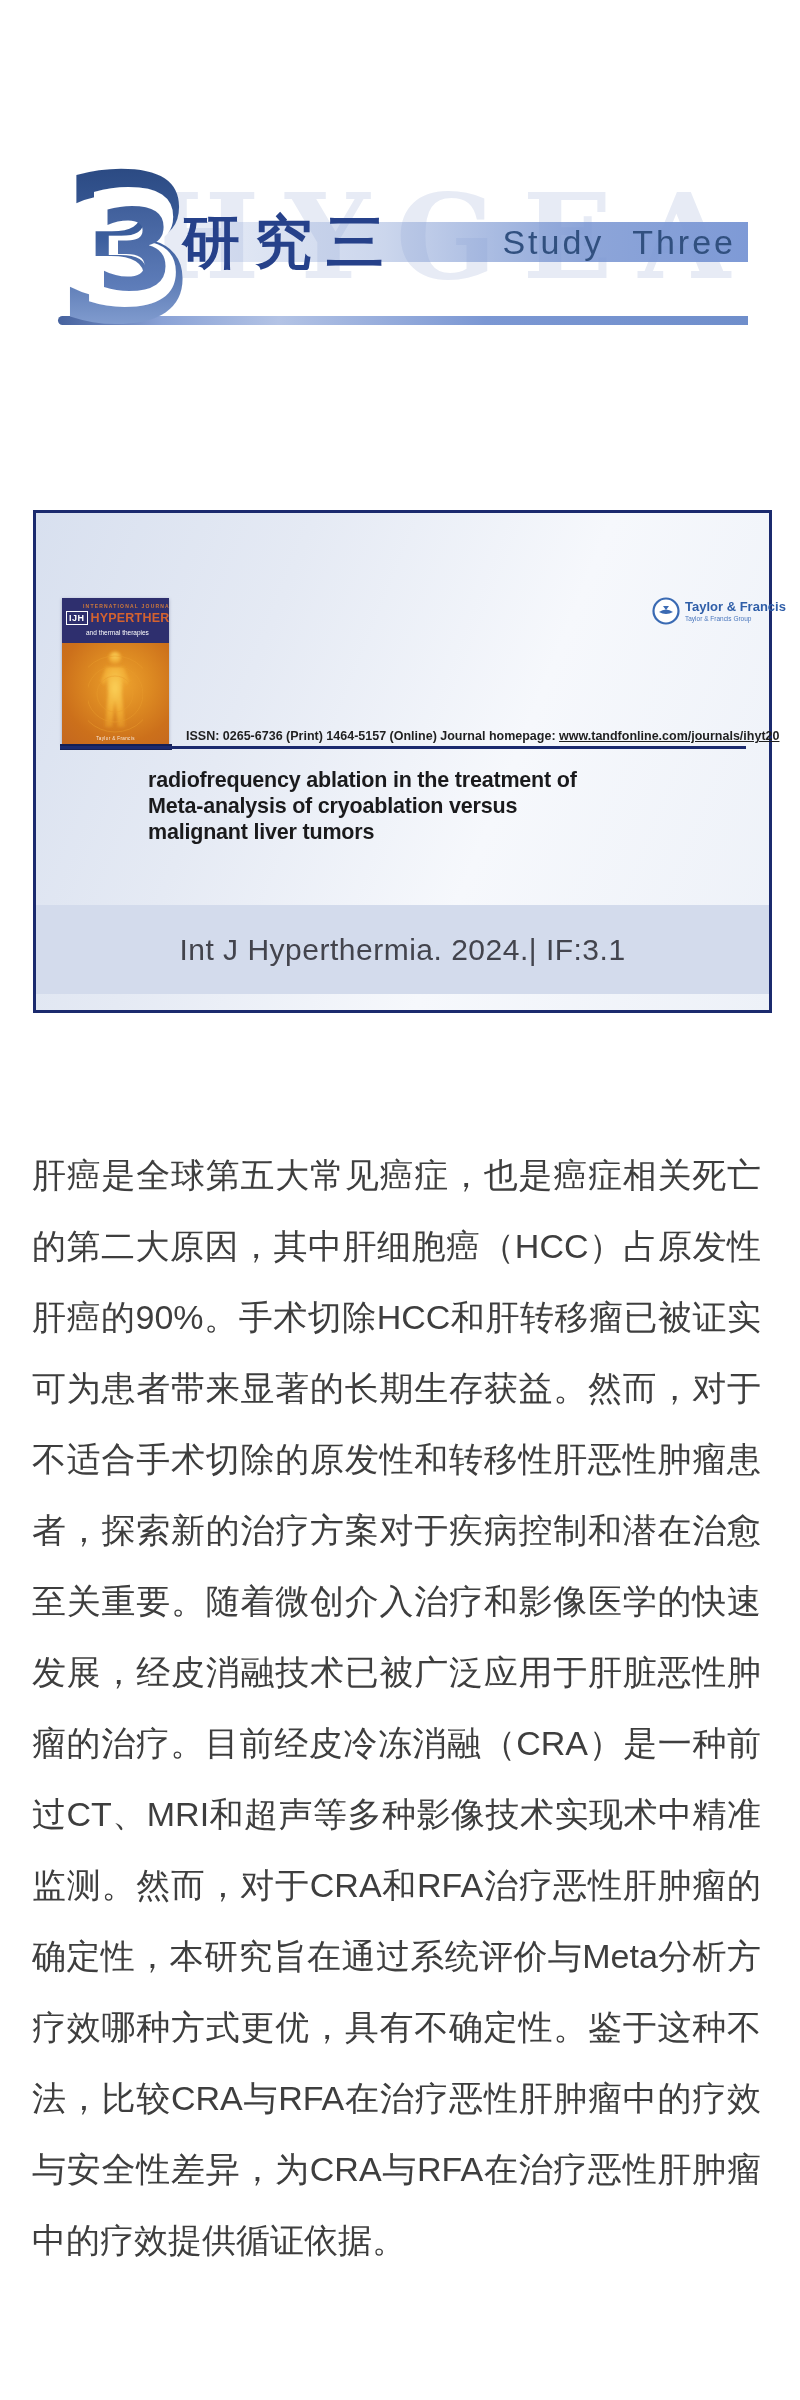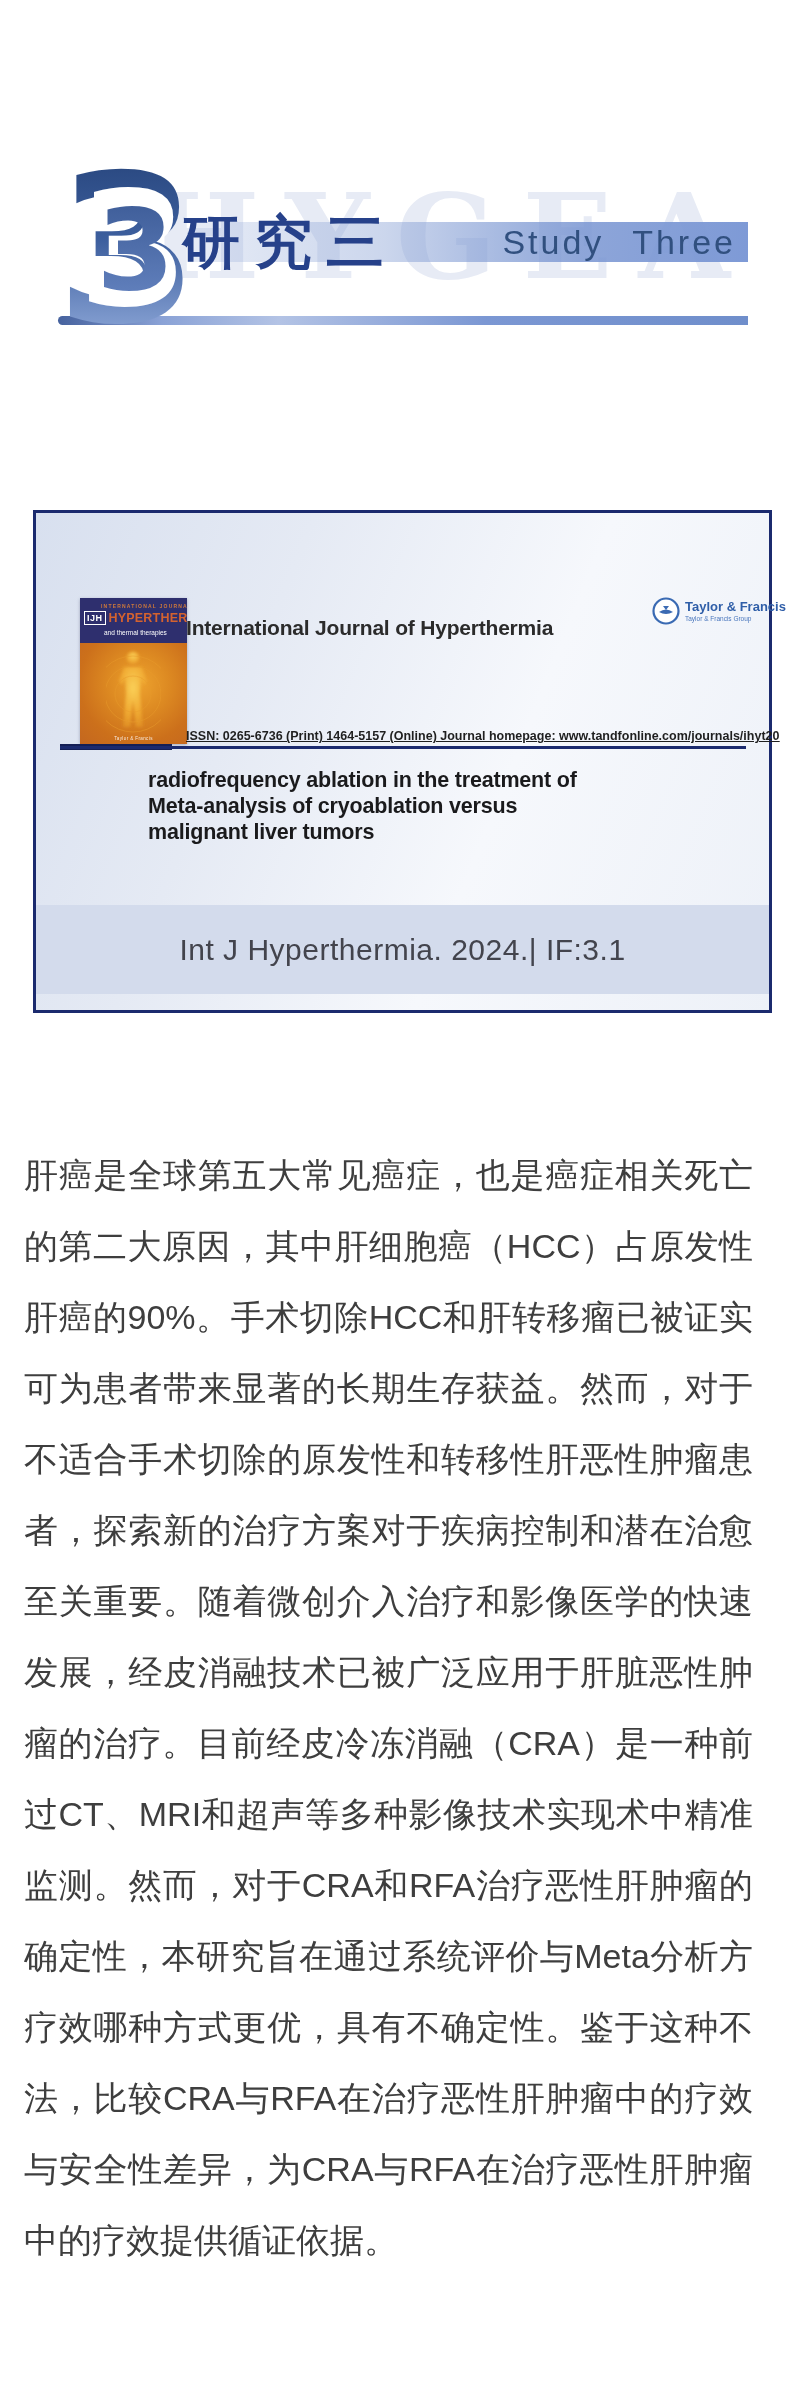--- a/index.html
+++ b/index.html
@@ -48,21 +48,21 @@
     background:linear-gradient(to right,#46629e 0%,#8aa2d6 15%,#b3c3e5 32%,#7b97d3 62%,#6f8ecb 100%);
   }
 
   
   .card{
     position:absolute;left:33px;top:510px;width:739px;height:503px;box-sizing:border-box;
     border:3px solid #1b2a6e;
     background:linear-gradient(112deg,#d8e0ef 0%,#e5eaf4 30%,#f6f8fc 62%,#edf1f8 100%);
   }
   .cover{
-    position:absolute;left:44px;top:85px;width:107px;height:146px;
+    position:absolute;left:26px;top:85px;width:107px;height:146px;
     box-shadow:0 1px 3px rgba(40,50,90,.35);
   }
   .cover-top{position:relative;width:100%;height:45px;background:#2e2f6e;overflow:hidden;}
   .cover-kicker{position:absolute;left:21px;top:5px;font-size:5px;letter-spacing:1.2px;
     color:#cf7a3a;white-space:nowrap;font-weight:700;}
   .cover-row{position:absolute;left:4px;top:13px;display:flex;align-items:center;}
   .cover-abbr{border:1px solid #ffffff;color:#ffffff;font-size:9px;font-weight:700;
     padding:1px 2px;margin-right:3px;letter-spacing:.5px;}
   .cover-name{color:#d4622f;font-size:12.5px;font-weight:700;letter-spacing:.2px;white-space:nowrap;}
   .cover-tagline{position:absolute;left:24px;top:31px;color:#ffffff;font-size:6.5px;white-space:nowrap;}
@@ -74,38 +74,38 @@
   .journal-title{
     position:absolute;left:150px;top:103px;font-size:21px;font-weight:700;color:#2b2b2b;
     letter-spacing:-0.2px;white-space:nowrap;
   }
   .tf-logo{position:absolute;left:616px;top:84px;display:flex;align-items:flex-start;}
   .tf-circle{width:28px;height:28px;margin-right:5px;flex:0 0 auto;}
   .tf-texts{display:flex;flex-direction:column;padding-top:3px;}
   .tf-name{font-size:13px;font-weight:700;color:#2f5ea8;line-height:13px;white-space:nowrap;}
   .tf-group{font-size:6.5px;color:#4a77bd;margin-top:2px;white-space:nowrap;}
   .issn-line{
-    position:absolute;left:150px;top:216px;font-size:12.5px;font-weight:700;color:#1f1f1f;white-space:nowrap;text-decoration:underline;
+    position:absolute;left:150px;top:216px;font-size:12.5px;font-weight:700;color:#1f1f1f;white-space:nowrap;
   }
   .issn-link{color:#1f1f1f;text-decoration:underline;}
   .card-rule{position:absolute;left:24px;top:233px;width:686px;height:3px;background:#1b2a6e;}
   .card-rule-thick{position:absolute;left:24px;top:231px;width:112px;height:6px;background:#141f55;}
   .article-title{
     position:absolute;left:112px;top:254px;width:500px;
     font-size:21.5px;font-weight:700;line-height:26px;color:#1a1a1c;letter-spacing:-0.2px;
   }
   .citation-band{
     position:absolute;left:0;bottom:16px;width:100%;height:89px;background:#d3dbec;
     display:flex;align-items:center;justify-content:center;
   }
   .citation-text{font-size:30px;color:#43444d;letter-spacing:.5px;white-space:nowrap;}
 
   
   .paragraph{
-    position:absolute;left:24px;top:1140px;width:729px;color:#3e3e3e;
+    position:absolute;left:32px;top:1140px;width:729px;color:#3e3e3e;
   }
   .para-line{
     font-size:34px;line-height:71px;height:71px;
     text-align:justify;text-align-last:justify;white-space:nowrap;
     font-family:"Liberation Sans","DejaVu Sans",sans-serif;
   }
   .para-line:last-child{text-align-last:left;}
 </style>
 </head>
 <body>
@@ -154,21 +154,20 @@
         <g stroke="#e79a2c" stroke-width="0.8" fill="none" opacity="0.65">
           <circle cx="27" cy="45" r="18"></circle>
           <circle cx="27" cy="45" r="28"></circle>
           <circle cx="27" cy="45" r="38"></circle>
         </g>
       </svg>
       <div class="cover-mark">Taylor &amp; Francis</div>
     </div>
   </div>
 
-  <div class="journal-title">International Journal of Hyperthermia</div>
 
   <div class="tf-logo">
     <svg class="tf-circle" viewBox="0 0 28 28">
       <circle cx="14" cy="14" r="12.5" fill="#ffffff" stroke="#3a6ab3" stroke-width="2.2"></circle>
       <path d="M7 15 q7 -5 14 0 q-7 4 -14 0 z" fill="#3a6ab3"></path>
       <path d="M11 9 l6 0 -3 4 z" fill="#3a6ab3"></path>
     </svg>
     <div class="tf-texts">
       <span class="tf-name">Taylor &amp; Francis</span>
       <span class="tf-group">Taylor &amp; Francis Group</span>

